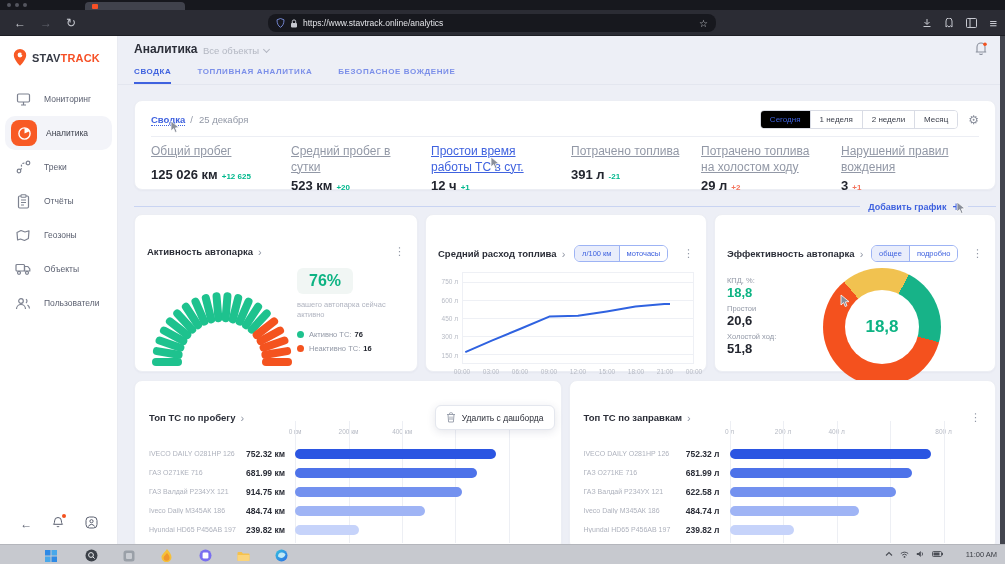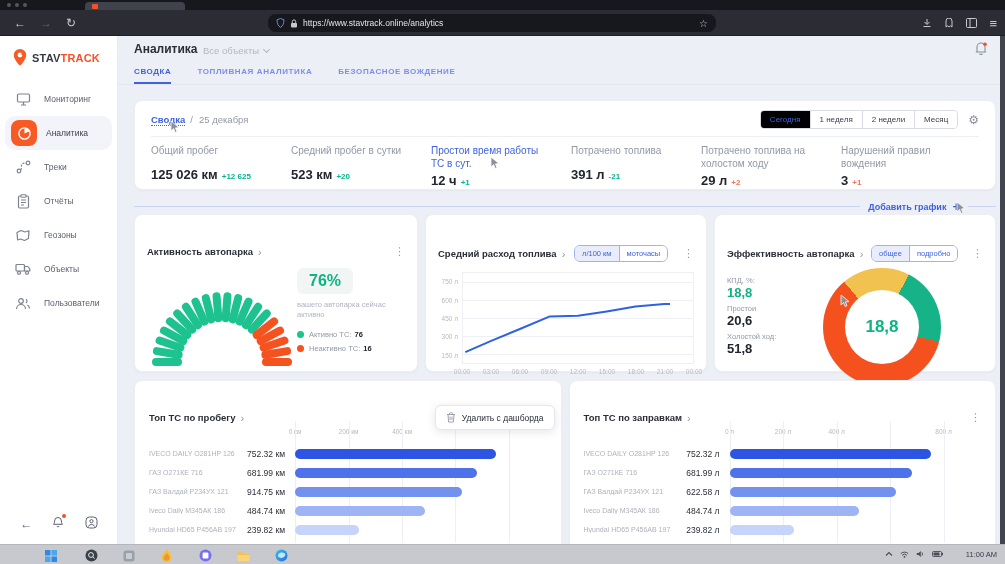--- a/index.html
+++ b/index.html
@@ -58,21 +58,21 @@
   .sum-head{display:flex;align-items:center;padding:9px 16px 7px 16px;}
   .sum-crumb{font-size:9.5px;font-weight:bold;color:#3f62df;border-bottom:1px dotted #3f62df;cursor:pointer;}
   .sum-date{font-size:9.5px;color:#9298a6;margin-left:6px;}
   .ranges{margin-left:auto;display:flex;border:1px solid #d9dce5;border-radius:4px;overflow:hidden;}
   .range-btn{font-size:8px;color:#3a3e4a;background:#fff;padding:4px 9px;border-right:1px solid #d9dce5;cursor:pointer;white-space:nowrap;}
   .range-btn:last-child{border-right:none;}
   .range-btn.active{background:#000000;color:#3f62df;}
   .gear{font-size:12px;color:#8a8f9c;margin-left:10px;cursor:pointer;}
   .sum-div{border-top:1px solid #eceef4;margin:0 16px;}
   .metrics{display:grid;grid-template-columns:140px 140px 140px 130px 140px 1fr;padding:7px 16px 0 16px;}
-  .metric-label{font-size:10px;color:#9298a6;line-height:1.3;min-height:20px;max-width:118px;}
+  .metric-label{font-size:12px;color:#9298a6;line-height:1.3;min-height:20px;max-width:118px;text-decoration:underline;}
   .metric-label.link{color:#3f62df;cursor:pointer;}
   .metric-value{font-size:13px;font-weight:bold;color:#23262f;margin-top:3px;}
   .delta{font-size:8px;font-weight:bold;margin-left:4px;}
   .delta.green{color:#00b88d;}.delta.red{color:#f4735c;}
 
   
   .addrow{position:absolute;left:16px;top:162px;width:862px;height:16px;}
   .addrow .line{position:absolute;left:0;right:0;top:8px;border-top:1px solid #c9d4f2;}
   .addlabel{position:absolute;right:28px;top:1px;background:#edeff6;padding:0 8px;font-size:9px;font-weight:bold;color:#3f62df;cursor:pointer;display:flex;align-items:center;gap:6px;}
   .addplus{font-size:13px;font-weight:bold;}
@@ -124,21 +124,21 @@
   
   .bottomrow{position:absolute;left:16px;top:344px;width:862px;display:flex;gap:7px;justify-content:center;}
   .bars-card{flex:1;height:170px;position:relative;padding:10px 14px;}
   .axisrow{position:relative;height:14px;margin-top:4px;}
   .axisrow span{position:absolute;font-size:6.5px;color:#b6bac4;transform:translateX(-50%);}
   .gridv{position:absolute;top:0;bottom:0;width:1px;background:#edeff4;}
   .plotgrid{position:absolute;left:160px;right:14px;top:40px;bottom:6px;}
   .bar-rows{position:relative;margin-top:2px;}
   .bar-row{display:flex;align-items:center;height:19px;}
   .bar-name{width:92px;font-size:7px;color:#aeb2bd;white-space:nowrap;overflow:hidden;}
-  .bar-val{width:54px;font-size:8.5px;font-weight:normal;color:#2b2e38;text-align:right;padding-right:10px;}
+  .bar-val{width:54px;font-size:8.5px;font-weight:bold;color:#2b2e38;text-align:right;padding-right:10px;}
   .bar-track{flex:1;}
   .bar{height:10px;border-radius:5px;}
   .popup{position:absolute;right:6px;top:24px;background:#fff;border:1px solid #e4e7ee;border-radius:6px;box-shadow:0 2px 8px rgba(40,50,90,.12);padding:6px 10px;display:flex;align-items:center;gap:6px;z-index:5;}
   .popup-label{font-size:8.5px;color:#2b2e38;white-space:nowrap;}
 
   .cursor{position:absolute;z-index:9;pointer-events:none;}
 
   
   .taskbar{position:absolute;bottom:0;left:0;right:0;height:20px;background:#c7c9cf;border-top:1px solid #b4b6bc;}
   .tb-ico{position:absolute;top:3px;width:13px;height:13px;}

